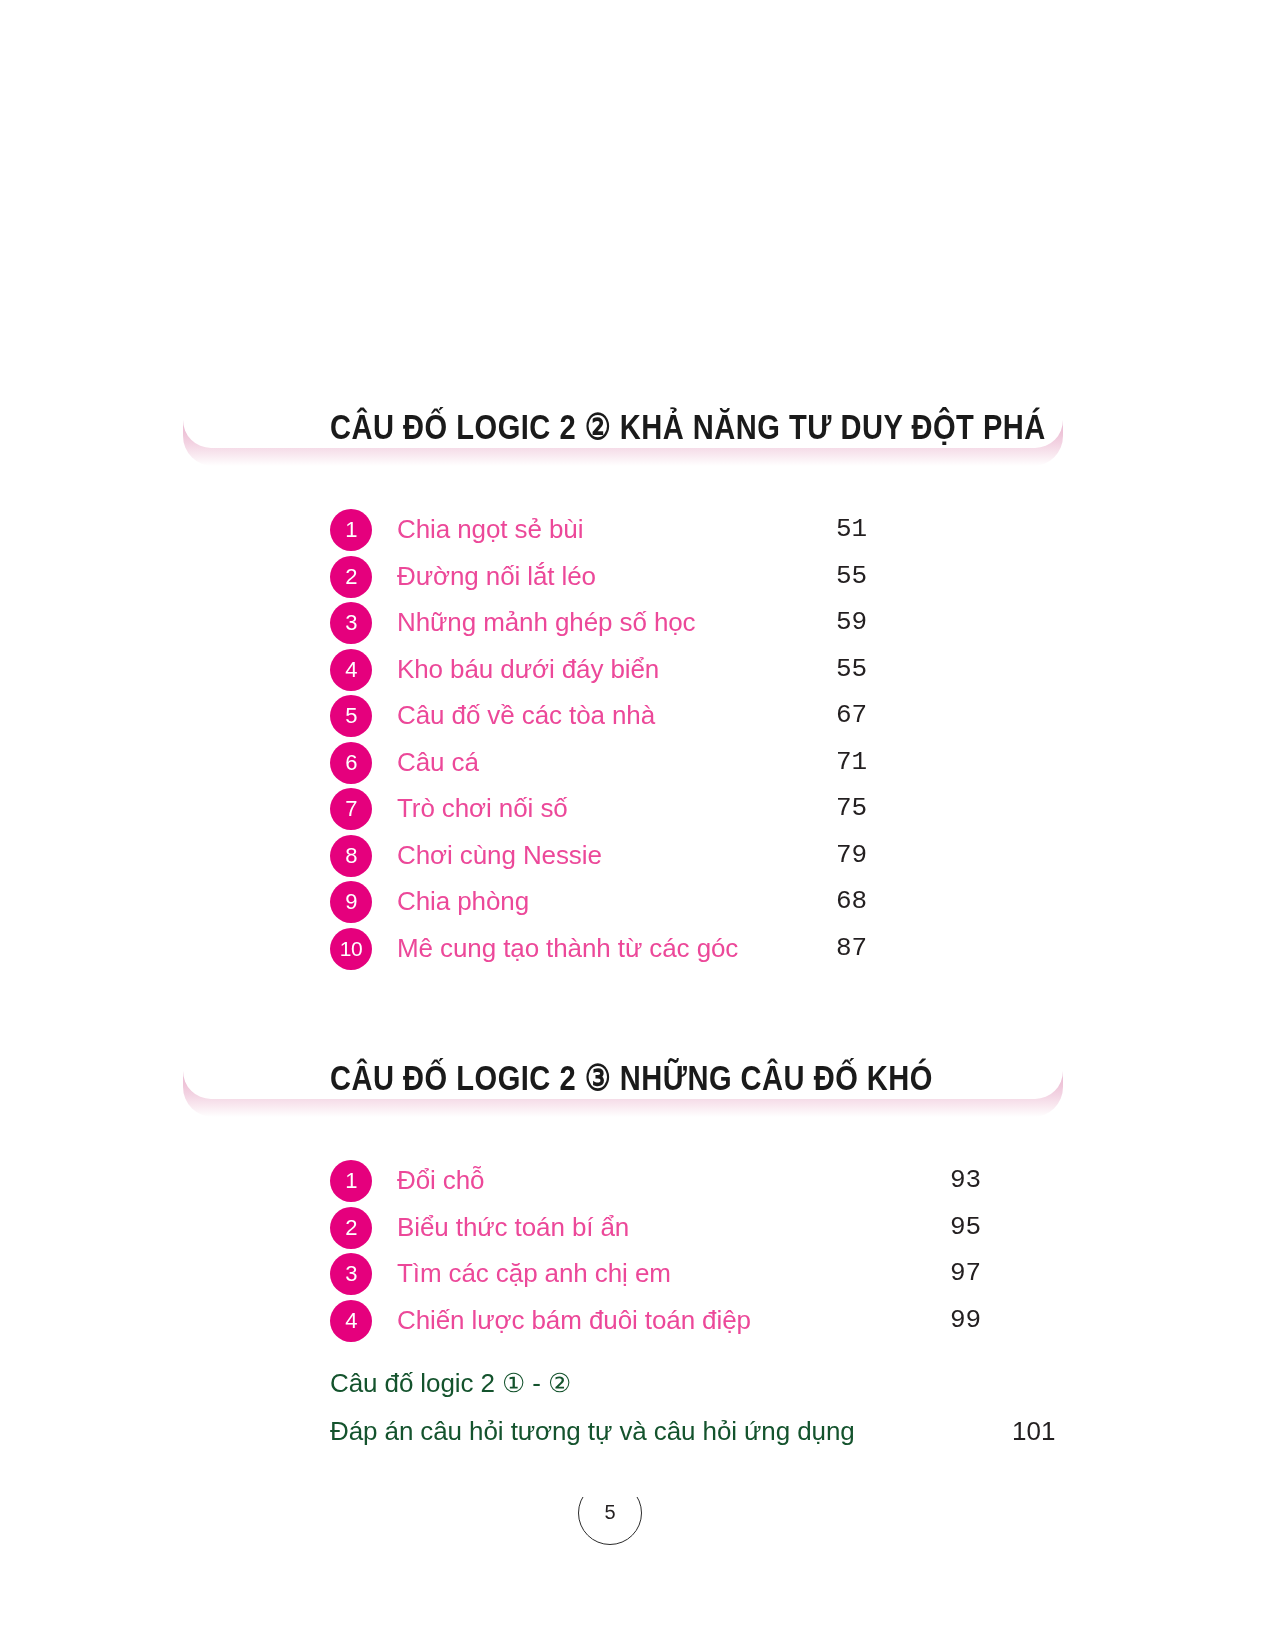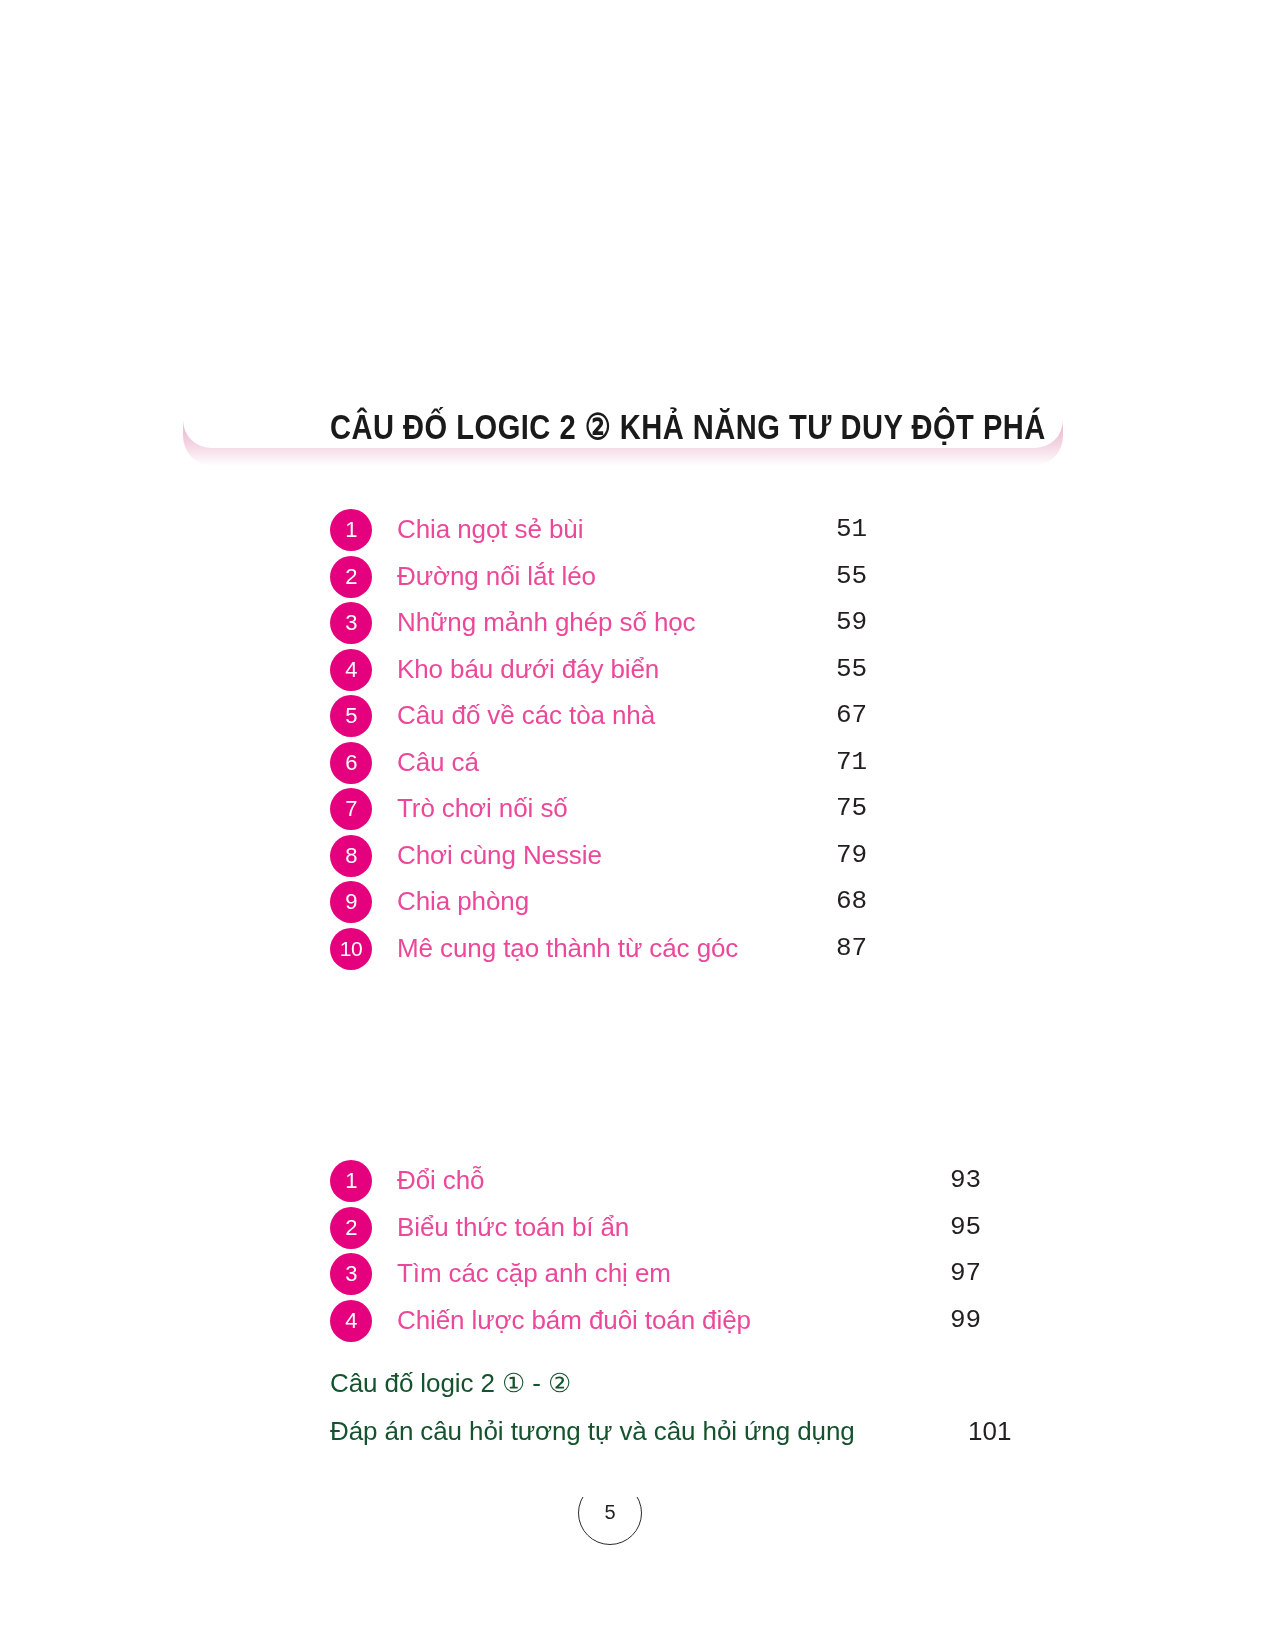--- a/index.html
+++ b/index.html
@@ -128,21 +128,21 @@
     font-family: "Liberation Sans", sans-serif;
     font-size: 26px;
     color: #14532d;
     white-space: nowrap;
     letter-spacing: -0.1px;
   }
   #note-1 { top: 1368px; }
   #note-2 { top: 1416px; }
   #note-2-page {
     position: absolute;
-    left: 968px;
+    left: 1012px;
     top: 1416px;
     font-family: "Liberation Sans", sans-serif;
     font-size: 26px;
     color: #231f20;
   }
 
   
   .page-num-wrap {
     position: absolute;
     left: 578px;
@@ -243,20 +243,25 @@
       <div class="toc-title">Chia phòng</div>
       <div class="toc-page">68</div>
     </div>
     <div class="toc-row">
       <div class="badge wide-num">10</div>
       <div class="toc-title">Mê cung tạo thành từ các góc</div>
       <div class="toc-page">87</div>
     </div>
   </div>
 
+  <div class="section-banner" id="banner-two">
+    <div class="banner-shadow"></div>
+    <div class="banner-card"></div>
+    <div class="banner-title">CÂU ĐỐ LOGIC 2 ③ NHỮNG CÂU ĐỐ KHÓ</div>
+  </div>
 
   <div class="toc-list" id="list-two">
     <div class="toc-row">
       <div class="badge">1</div>
       <div class="toc-title">Đổi chỗ</div>
       <div class="toc-page">93</div>
     </div>
     <div class="toc-row">
       <div class="badge">2</div>
       <div class="toc-title">Biểu thức toán bí ẩn</div>

